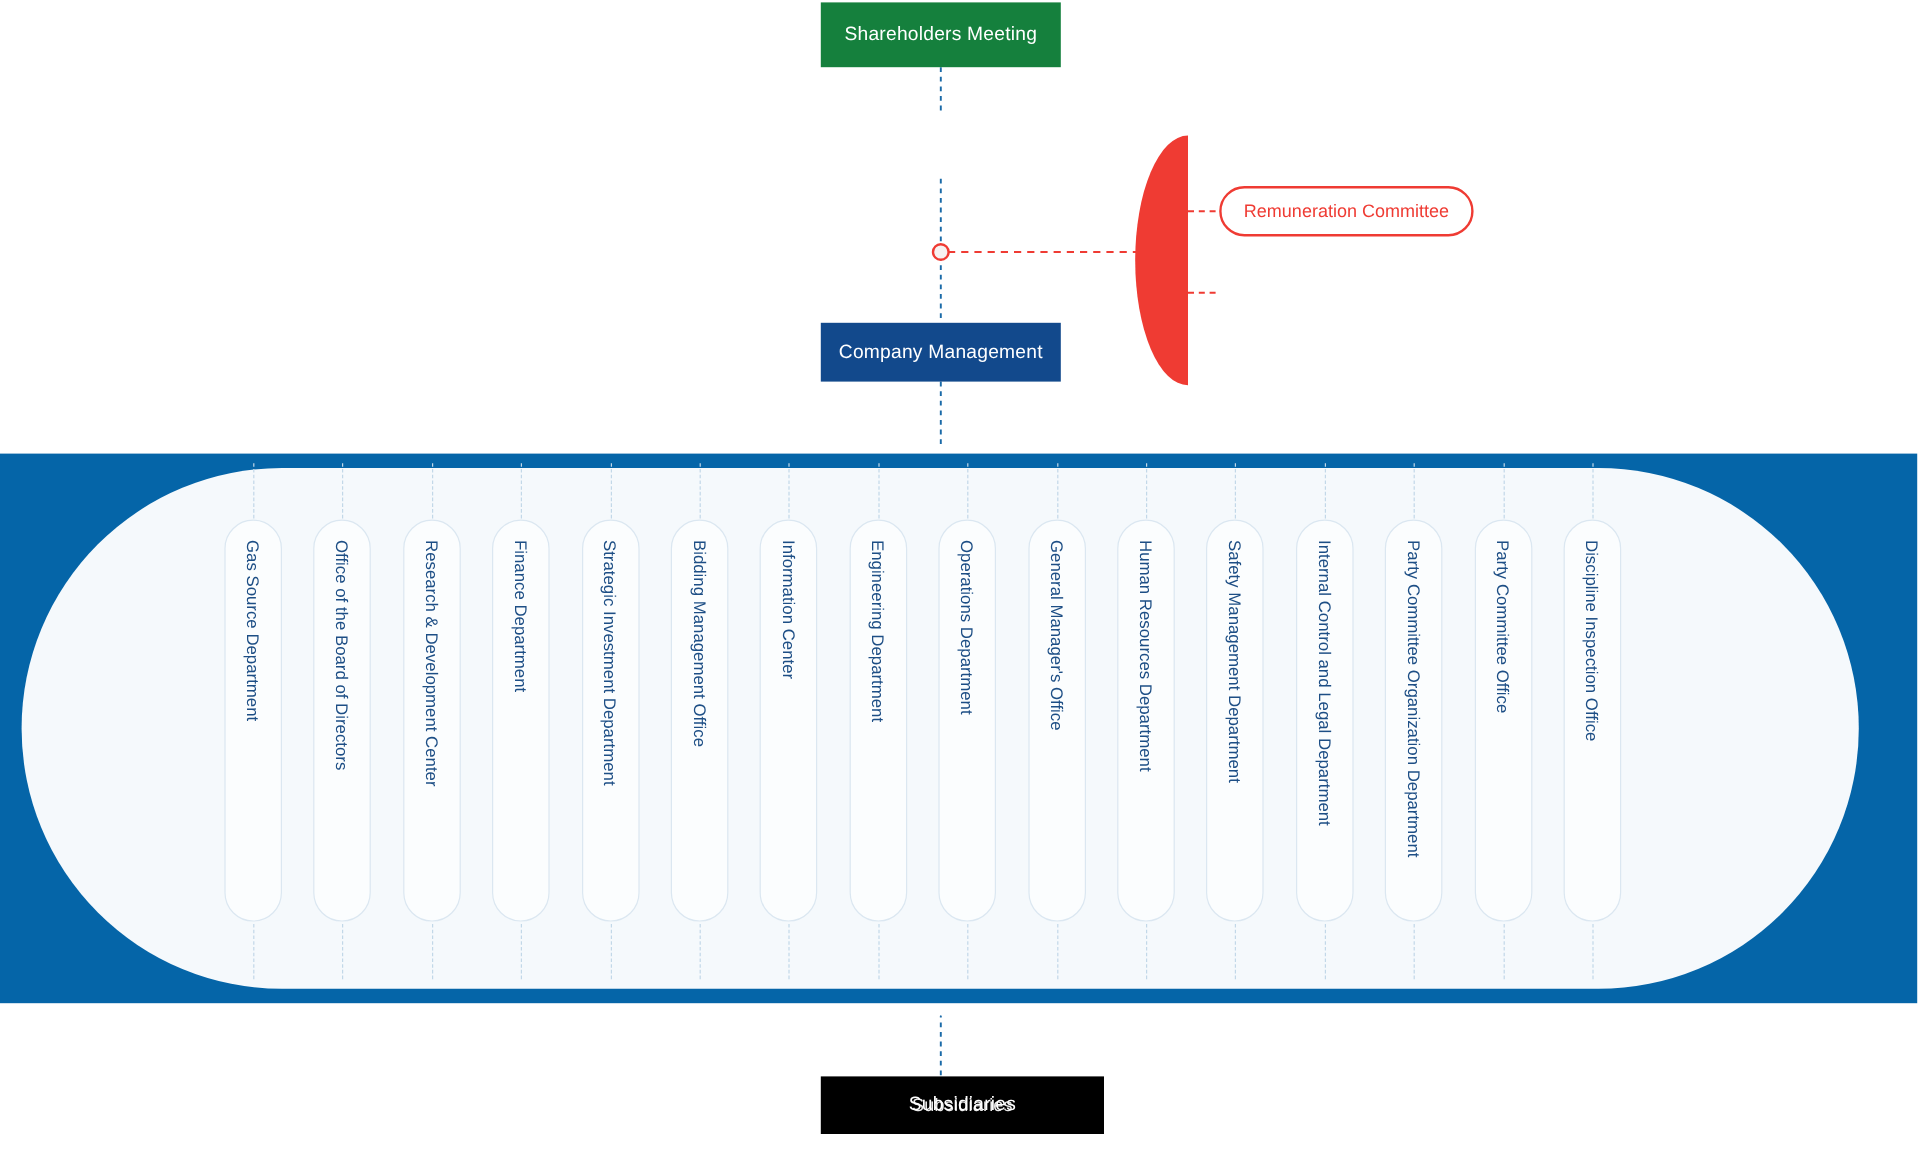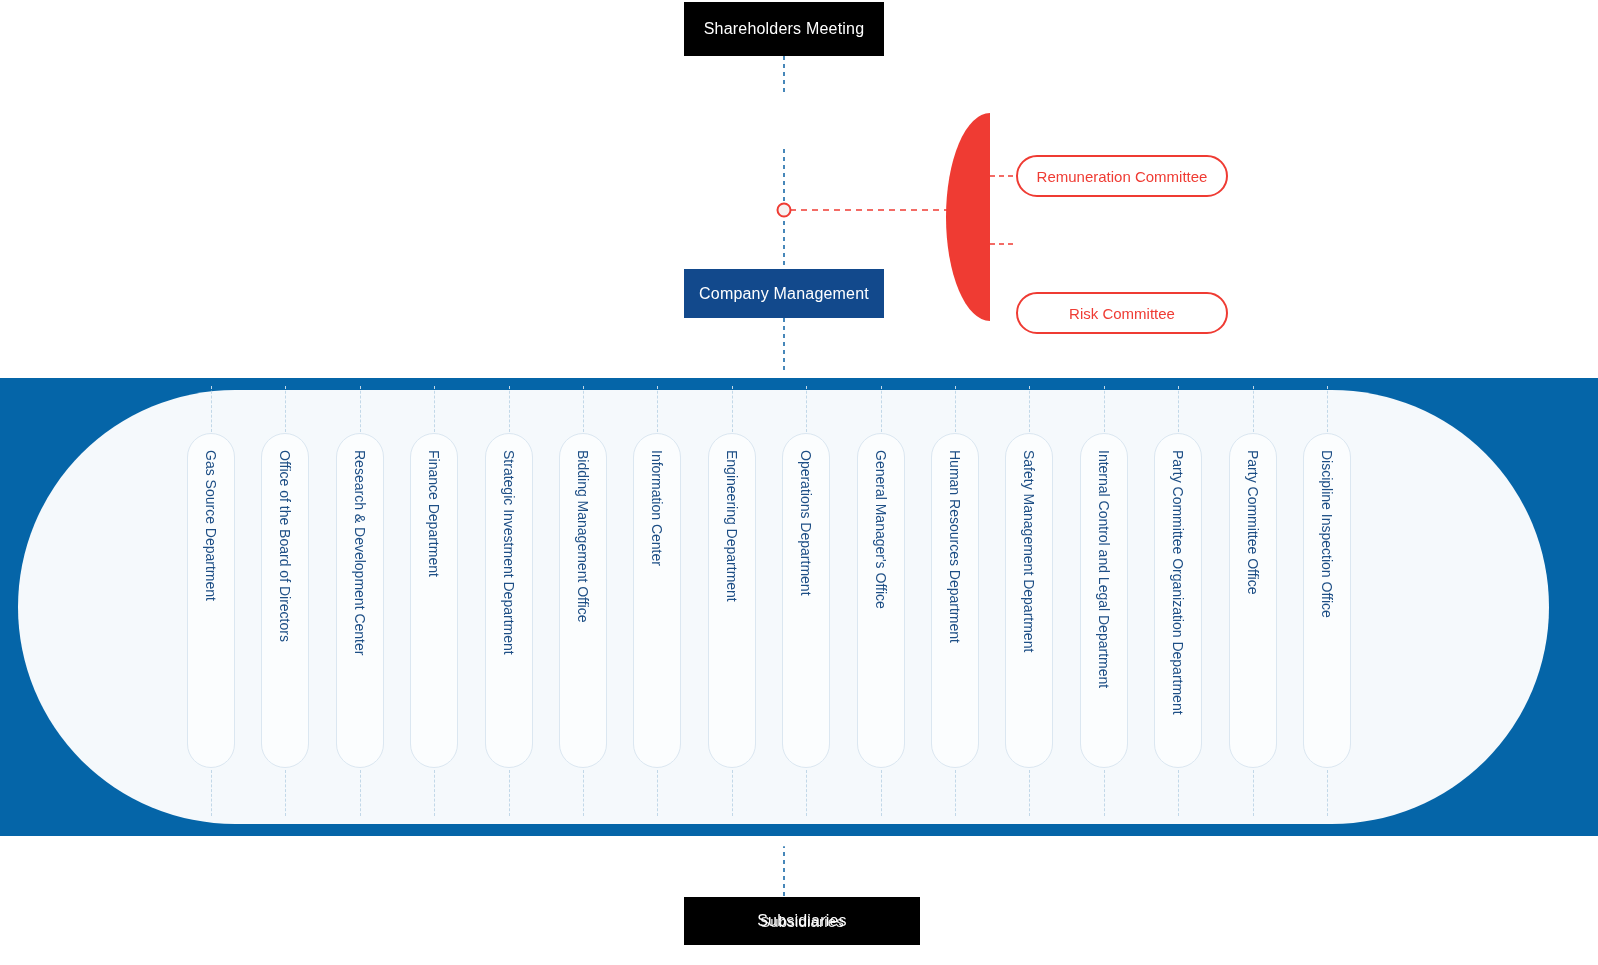--- a/index.html
+++ b/index.html
@@ -34,21 +34,21 @@
     align-items: center;
     justify-content: center;
     color: #ffffff;
     font-size: 16px;
     letter-spacing: .2px;
     text-align: center;
     box-sizing: border-box;
     z-index: 4;
   }
 
-  #box-shareholders { left: 684px; top: 2px;   width: 200px; height: 54px; background:#000000; }
+  #box-shareholders { left: 684px; top: 2px;   width: 200px; height: 54px; background:#15803d; }
   #box-board        { left: 684px; top: 94px;  width: 200px; height: 55px; background:#13498c; }
   #box-management   { left: 684px; top: 269px; width: 200px; height: 49px; background:#12498c; }
   #box-subsidiaries { left: 684px; top: 897px; width: 236px; height: 48px; background:#000000; }
 
   
   .dbl-wrap { position: relative; width: 100%; height: 100%; }
   .dbl-wrap > span {
     position: absolute;
     left: 0; right: 0;
     top: 50%;
@@ -204,23 +204,20 @@
       <span class="under">Subsidiaries</span>
       <span class="over">Subsidiaries</span>
     </span>
   </div>
 
   <div id="red-fan"></div>
 
   <div id="pill-1" class="pill">
     <span>Remuneration Committee</span>
   </div>
-  <div id="pill-3" class="pill">
-    <span>Risk Committee</span>
-  </div>
 
   <div id="dept-layer">
       <div class="dept-tick up" style="left: 211px;"></div>
       <div class="dept-tick down" style="left: 211px;"></div>
       <div class="dept" style="left: 187px;">
         <div class="dept-label">Gas Source Department</div>
       </div>
       <div class="dept-tick up" style="left: 285.4px;"></div>
       <div class="dept-tick down" style="left: 285.4px;"></div>
       <div class="dept" style="left: 261.4px;">

